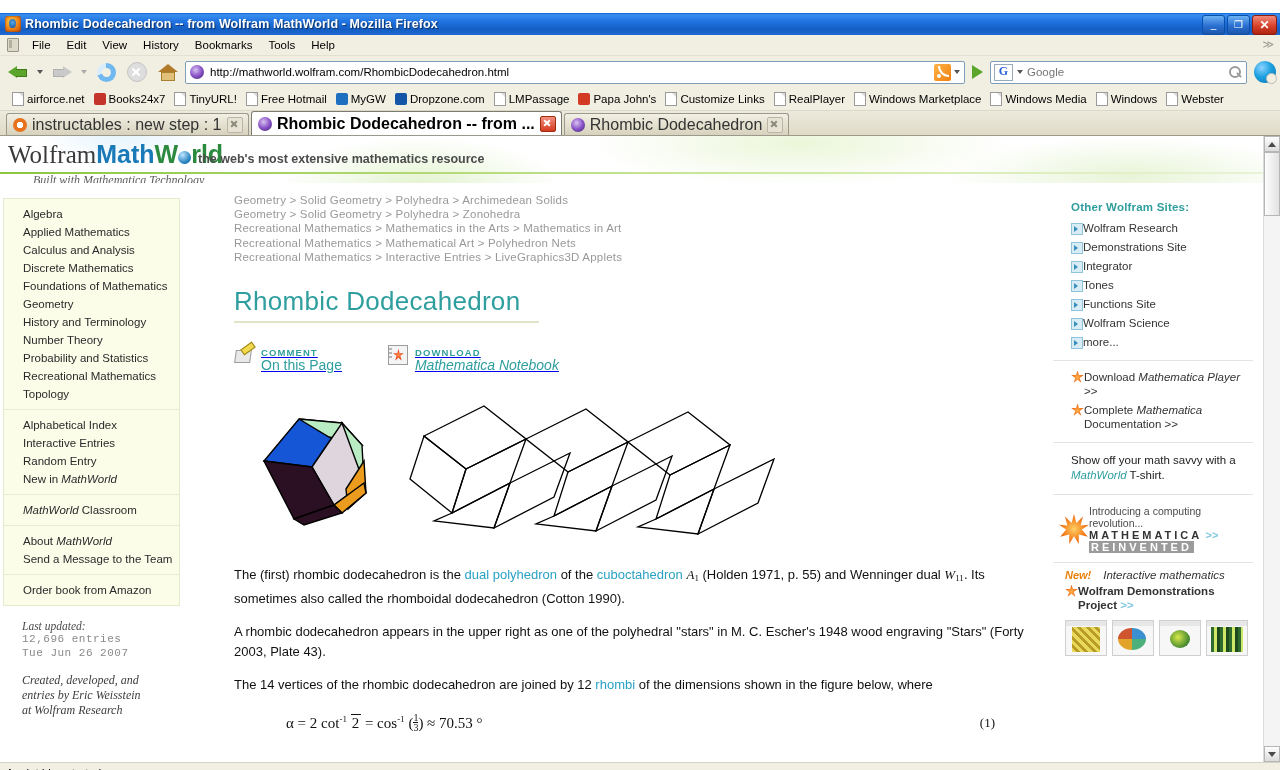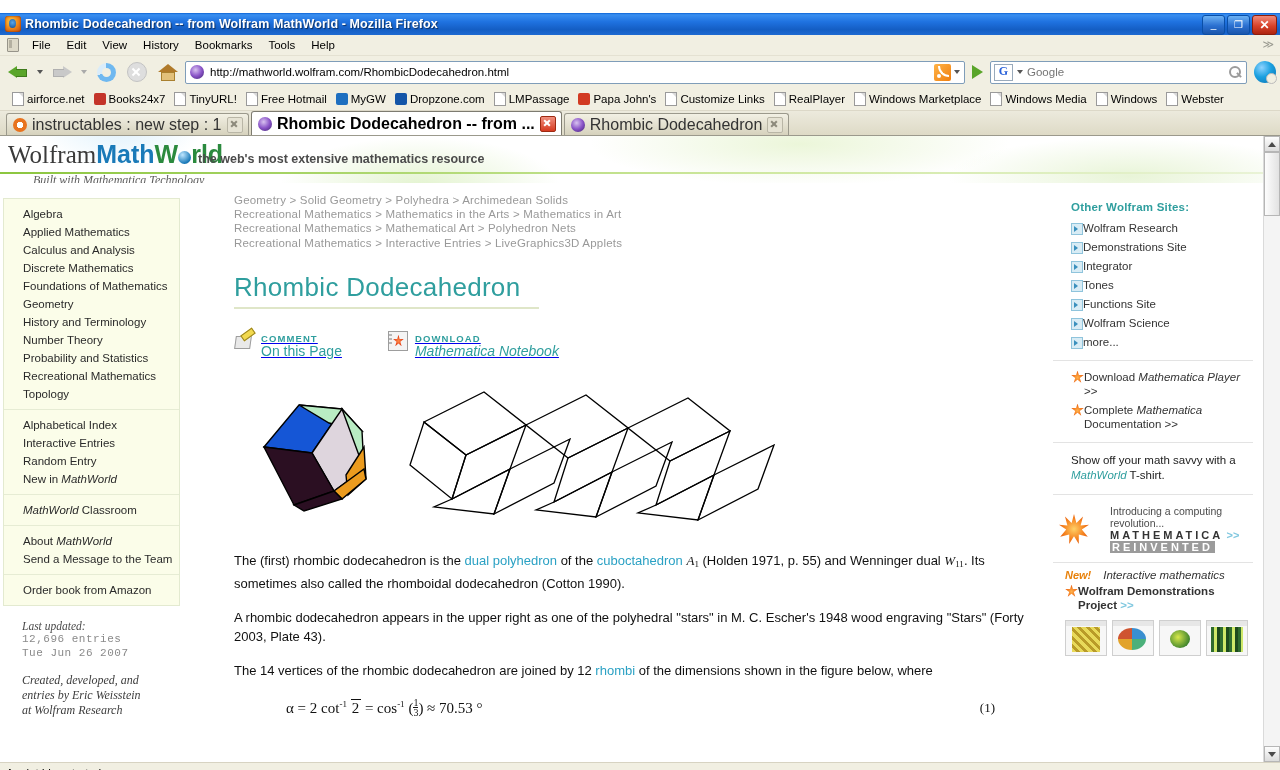--- a/index.html
+++ b/index.html
@@ -177,21 +177,21 @@
   .rsec:last-child{border-bottom:none;}
   .rtitle{color:#2f9e9e;font-weight:bold;padding:0 0 5px 18px;letter-spacing:.2px;}
   .rlink{display:flex;align-items:flex-start;gap:0;padding:2.5px 0 2.5px 18px;color:#333;text-decoration:none;line-height:14px;}
   .sq{width:10px;height:10px;background:#d8ecf5;border:1px solid #8fc4dc;flex:none;margin-top:2px;position:relative;}
   .sq:after{content:"";position:absolute;left:2px;top:2px;width:0;height:0;border-top:3px solid transparent;border-bottom:3px solid transparent;border-left:4px solid #3a90bd;}
   .star{width:13px;height:13px;flex:none;margin-top:1px;
     background:radial-gradient(circle at 50% 50%,#ffb14a 0%,#f0701a 55%,#c23a06 100%);
     clip-path:polygon(50% 0,61% 35%,98% 35%,68% 57%,79% 95%,50% 72%,21% 95%,32% 57%,2% 35%,39% 35%);}
   .rtext{padding:4px 10px 2px 18px;color:#222;line-height:15px;}
   .rtext a{color:#2f9e9e;text-decoration:none;font-style:italic;}
-  .mreinv{display:flex;align-items:center;gap:21px;padding:4px 0 0 6px;justify-content:flex-end;}
+  .mreinv{display:flex;align-items:center;gap:0;padding:4px 0 0 6px;justify-content:flex-end;}
   .bigstar{width:30px;height:30px;flex:none;
     background:radial-gradient(circle at 50% 50%,#ffd066 0%,#f5801d 50%,#d43d06 100%);
     clip-path:polygon(50% 0,58% 30%,80% 8%,72% 38%,100% 36%,76% 52%,96% 76%,66% 68%,66% 100%,50% 74%,34% 100%,34% 68%,4% 76%,24% 52%,0 36%,28% 38%,20% 8%,42% 30%);}
   .mrblock .l1{font-size:10.5px;color:#4b4b4b;}
   .mrblock .l2{font-size:11px;letter-spacing:3px;color:#333;font-weight:bold;}
   .mrblock .l3{font-size:11px;letter-spacing:3px;color:#fff;font-weight:bold;background:#9b9b9b;padding:0 2px;display:inline-block;}
   .newrow{display:flex;align-items:baseline;gap:12px;padding-left:12px;}
   .newtag{color:#e8820c;font-style:italic;font-weight:bold;font-size:11px;}
   .thumbs{display:flex;gap:5px;padding:6px 0 0 12px;}
   .th{width:40px;height:34px;border:1px solid #cfcfcf;background:#f7f7f7;position:relative;overflow:hidden;}
@@ -420,20 +420,21 @@
               <div>Created, developed, and</div>
               <div>entries by Eric Weisstein</div>
               <div>at Wolfram Research</div>
             </div>
           </div>
         </div>
 
         <div class="main">
           <div class="crumbs" id="crumbs">
               <div>Geometry &gt; Solid Geometry &gt; Polyhedra &gt; Archimedean Solids</div>
+              <div>Geometry &gt; Solid Geometry &gt; Polyhedra &gt; Zonohedra</div>
               <div>Recreational Mathematics &gt; Mathematics in the Arts &gt; Mathematics in Art</div>
               <div>Recreational Mathematics &gt; Mathematical Art &gt; Polyhedron Nets</div>
               <div>Recreational Mathematics &gt; Interactive Entries &gt; LiveGraphics3D Applets</div>
             </div>
 
           <h1 class="entry">Rhombic Dodecahedron</h1>
 
           <div class="acts">
             <a class="act" href="#">
               <span class="ic-pencil"></span>

